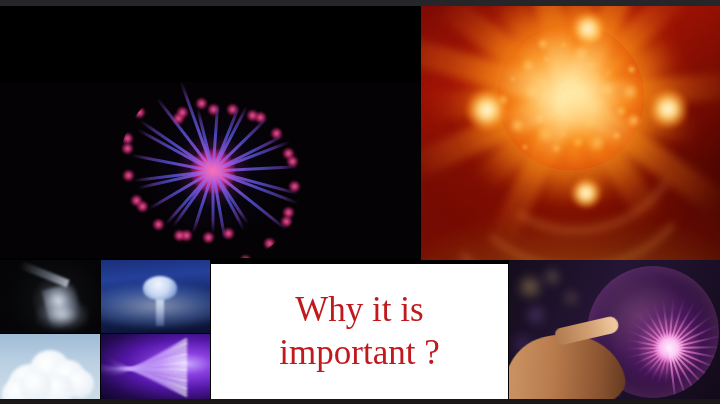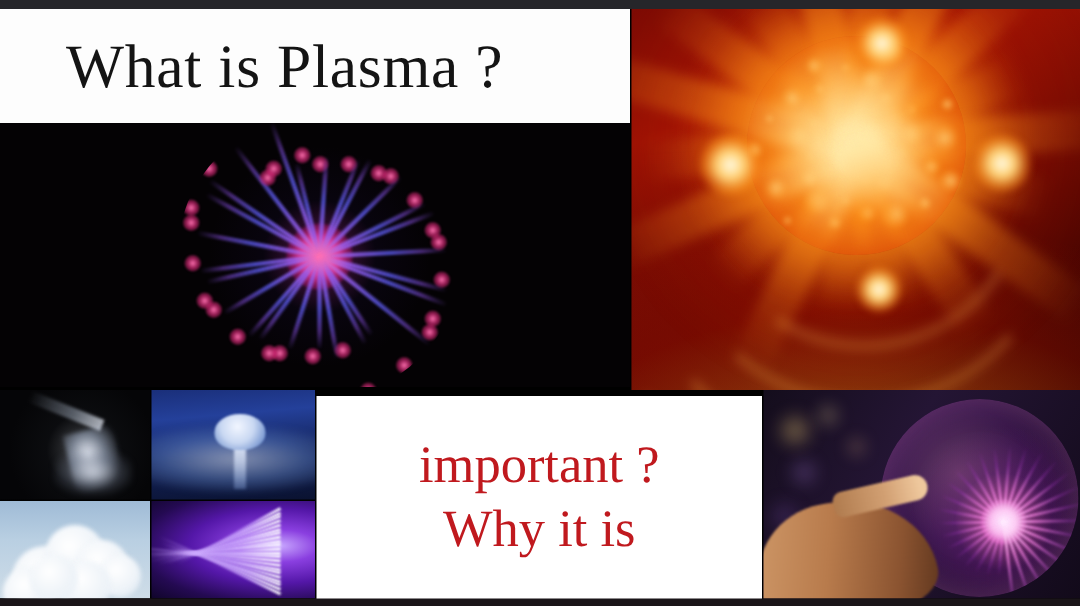--- a/index.html
+++ b/index.html
@@ -332,23 +332,20 @@
     filter: blur(0.6px);
   }
 </style>
 </head>
 <body>
 
 <div id="slide">
 
   <div class="strip-top"></div>
 
-  <div class="title-band">
-    <div class="title-text">What is Plasma ?</div>
-  </div>
 
   <div class="globe-panel">
     <div class="globe">
       <div class="core"></div>
     <div class="fil" style="height: 62px; transform: translateX(-50%) rotate(0deg);"></div>
         <div class="node" style="left: 95px; top: 33px;"></div>
         <div class="fil" style="height: 65px; transform: translateX(-50%) rotate(17.8462deg);"></div>
         <div class="node" style="left: 114.92px; top: 33.1276px;"></div>
         <div class="fil" style="height: 68px; transform: translateX(-50%) rotate(35.6923deg);"></div>
         <div class="node" style="left: 134.673px; top: 39.773px;"></div>
@@ -521,22 +518,22 @@
         <div class="strike" style="left: 0px; top: 47.2px; width: 80px; right: auto; transform: translateX(6px) rotate(13deg);"></div>
         <div class="strike" style="left: 0px; top: 49.9px; width: 55px; right: auto; transform: translateX(31px) rotate(15.6deg);"></div>
         <div class="strike" style="left: 0px; top: 52.6px; width: 84px; right: auto; transform: translateX(2px) rotate(18.2deg);"></div>
         <div class="strike" style="left: 0px; top: 55.3px; width: 59px; right: auto; transform: translateX(27px) rotate(20.8deg);"></div>
         <div class="strike" style="left: 0px; top: 58px; width: 88px; right: auto; transform: translateX(-2px) rotate(23.4deg);"></div>
         <div class="strike" style="left: 0px; top: 60.7px; width: 63px; right: auto; transform: translateX(23px) rotate(26deg);"></div>
       </div>
   </div>
 
   <div class="question-box">
+    <div class="q-line">Why it is</div>
     <div class="q-line">important ?</div>
-    <div class="q-line">Why it is</div>
   </div>
 
   <div class="ball-panel">
       <div class="bokeh" style="left: 2px; top: 72px; width: 24px; height: 24px; background: radial-gradient(circle, rgba(140, 90, 200, 0.28) 0%, rgba(0, 0, 0, 0) 75%);"></div>
       <div class="bokeh" style="left: 54px; top: 30px; width: 16px; height: 16px; background: radial-gradient(circle, rgba(255, 200, 140, 0.3) 0%, rgba(0, 0, 0, 0) 75%);"></div>
       <div class="bokeh" style="left: 16px; top: 44px; width: 22px; height: 22px; background: radial-gradient(circle, rgba(190, 140, 250, 0.3) 0%, rgba(0, 0, 0, 0) 75%);"></div>
       <div class="bokeh" style="left: 34px; top: 8px; width: 18px; height: 18px; background: radial-gradient(circle, rgba(255, 230, 160, 0.35) 0%, rgba(0, 0, 0, 0) 75%);"></div>
       <div class="bokeh" style="left: 8px; top: 14px; width: 26px; height: 26px; background: radial-gradient(circle, rgba(250, 215, 120, 0.45) 0%, rgba(0, 0, 0, 0) 75%);"></div>
     <div class="ball">
       <div class="bcore"></div>

